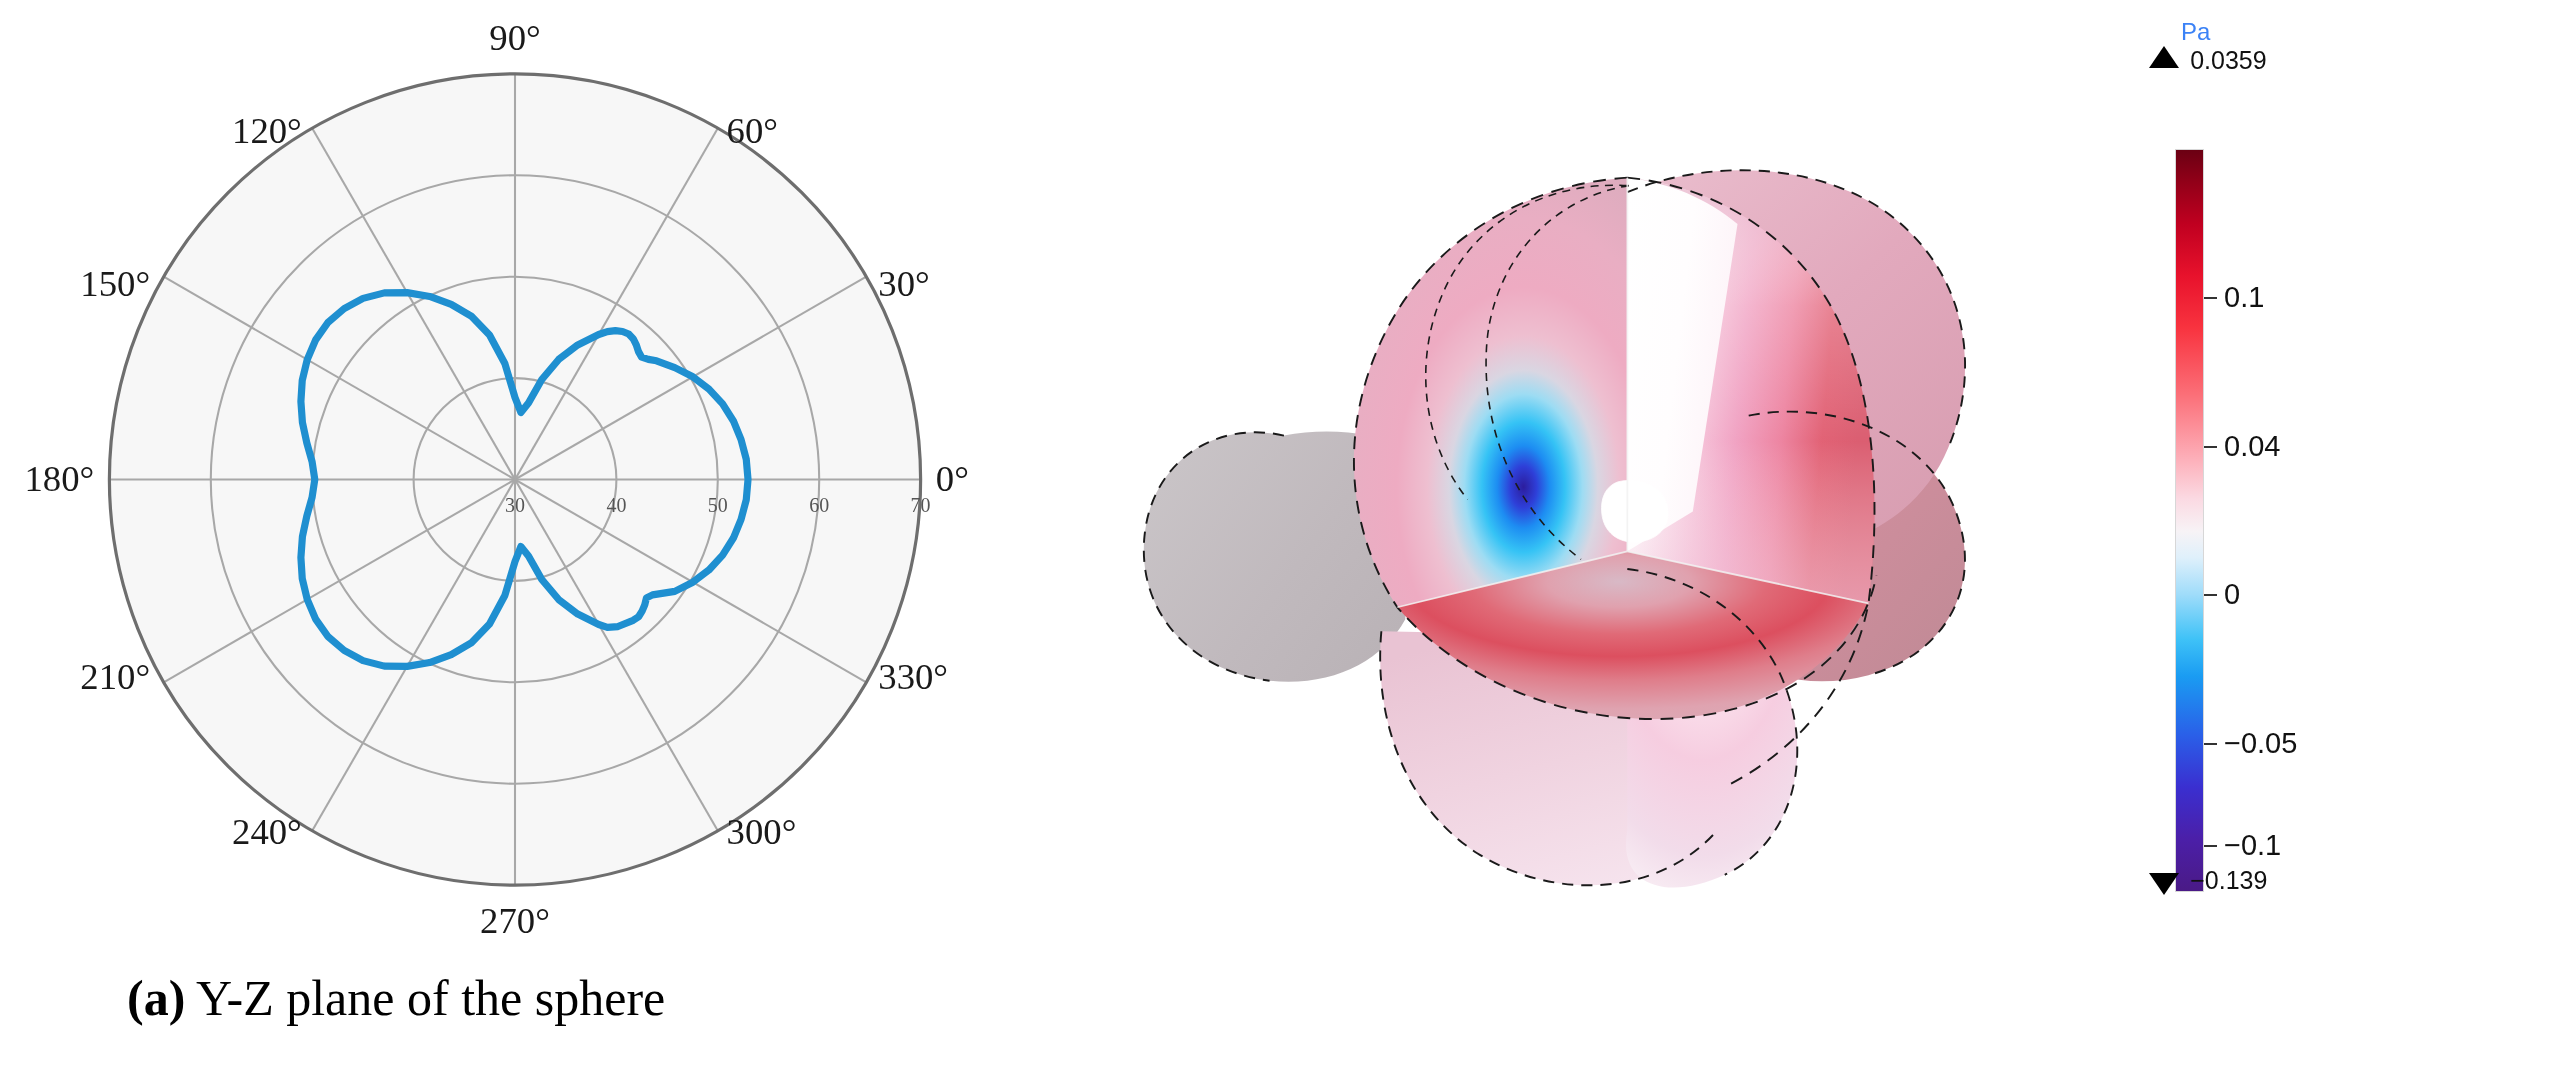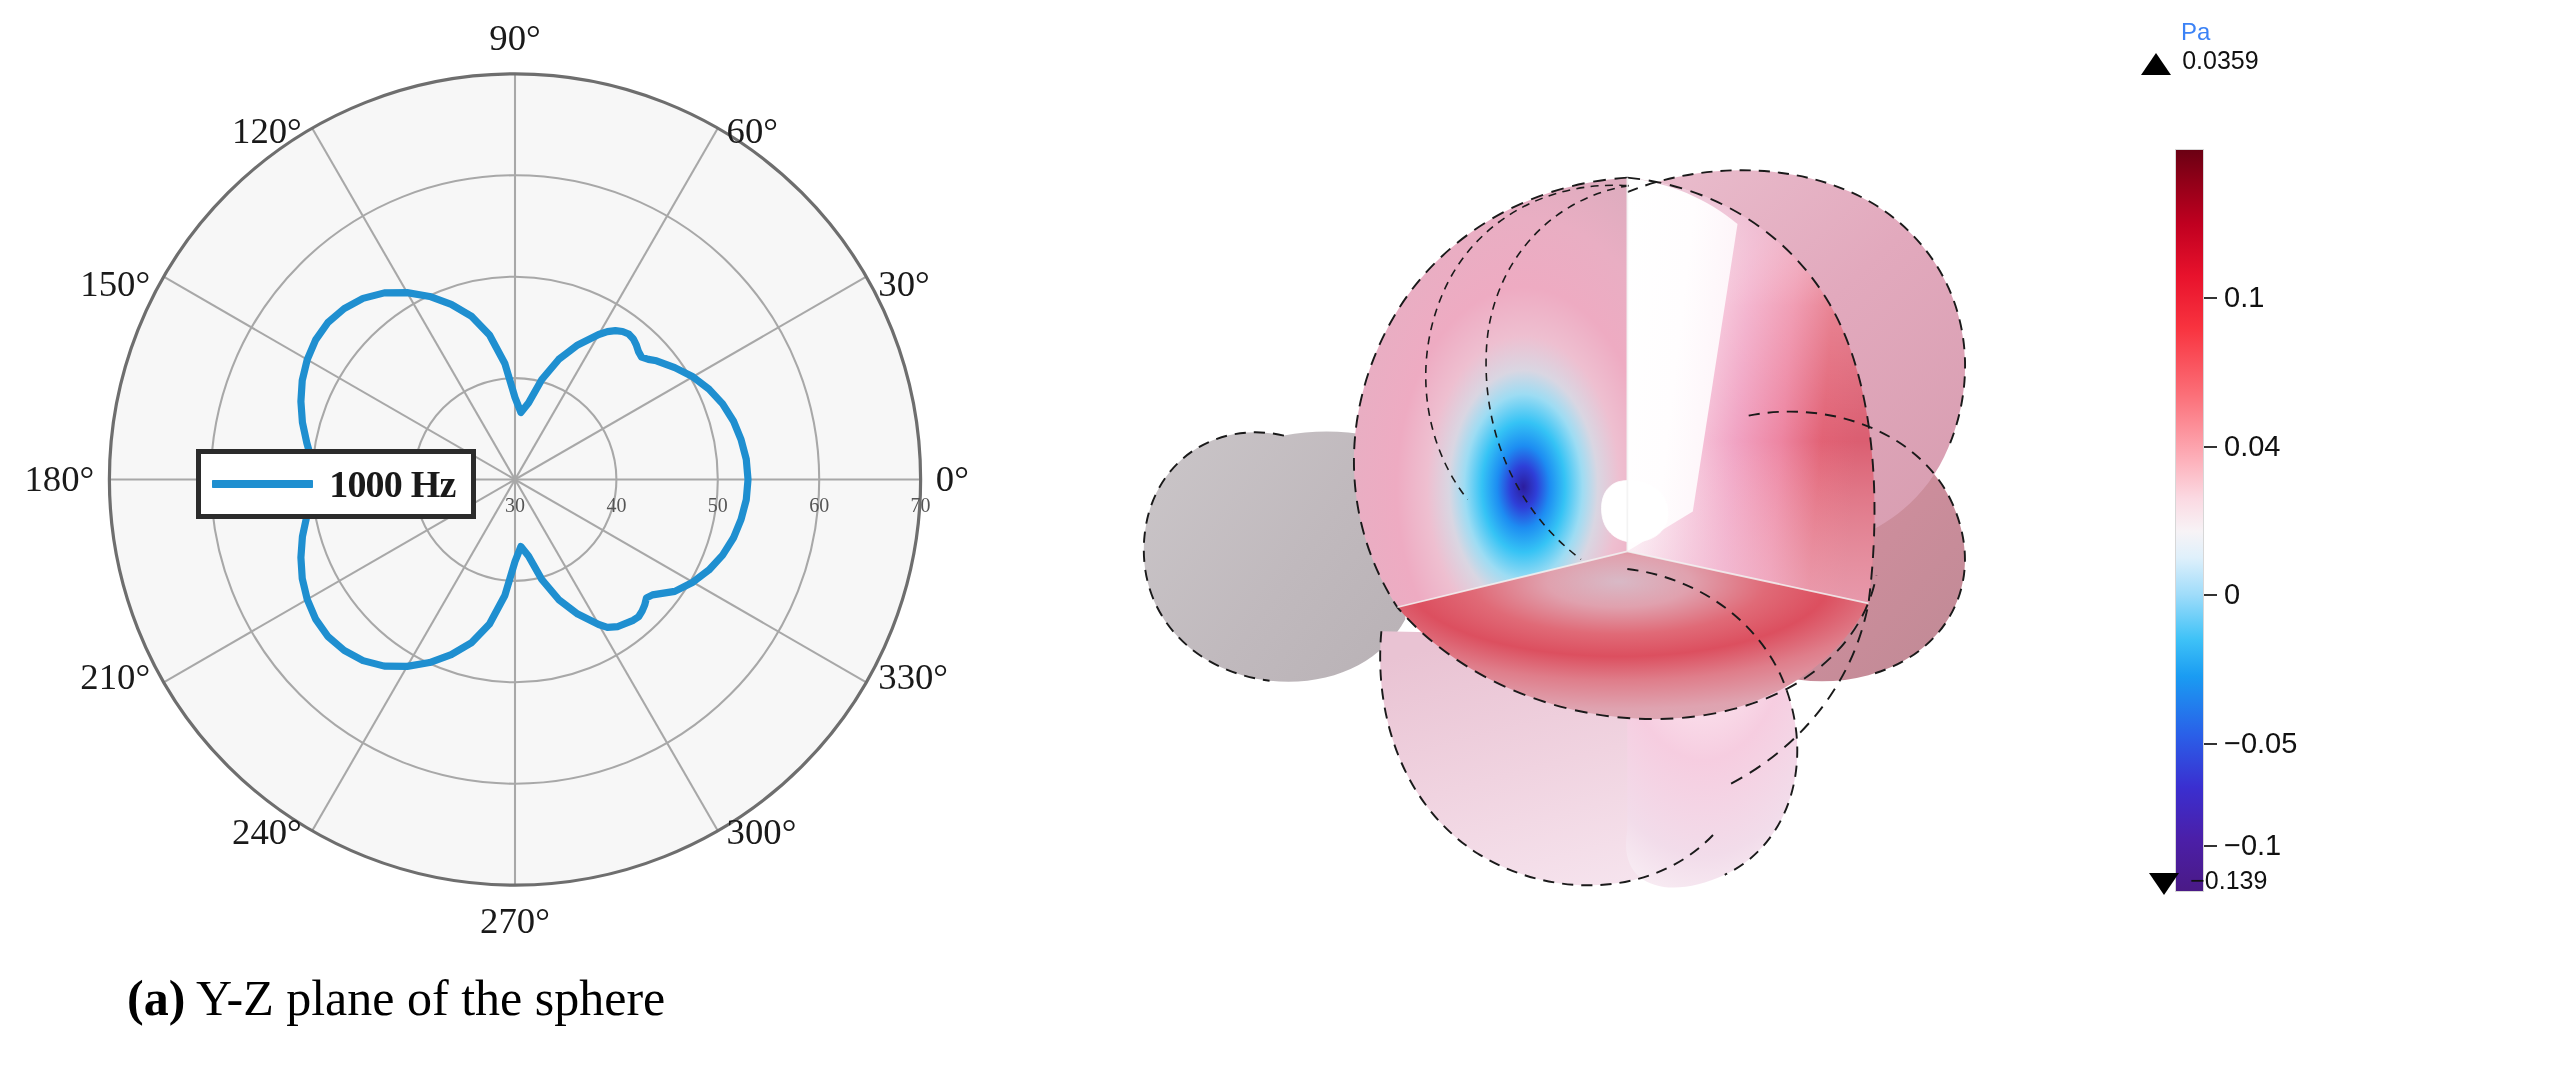--- a/index.html
+++ b/index.html
@@ -23,21 +23,21 @@
       white-space:nowrap;line-height:1;}
 
   
   #panel-b{position:absolute;left:1030px;top:0;width:1110px;height:959px;}
   #sphere-svg{position:absolute;left:0;top:0;}
 
   
   #colorbar-group{position:absolute;left:2141px;top:0;width:343px;height:959px;}
   #cb-unit{position:absolute;left:40px;top:17.6px;font-family:"Liberation Sans",sans-serif;
       font-size:24px;color:#3b82f6;}
-  #cb-max-row{position:absolute;left:0;top:46px;display:flex;align-items:flex-end;}
+  #cb-max-row{position:absolute;left:8px;top:46px;display:flex;align-items:flex-start;}
   #cb-min-row{position:absolute;left:8px;top:866px;display:flex;align-items:flex-end;}
   .cb-arrow-up{width:0;height:0;border-left:15px solid transparent;
       border-right:15px solid transparent;border-bottom:22.4px solid #000;}
   .cb-arrow-down{width:0;height:0;border-left:15px solid transparent;
       border-right:15px solid transparent;border-top:22.4px solid #000;}
   .cb-extreme-label{margin-left:11.2px;font-family:"Liberation Sans",sans-serif;
       font-size:25px;color:#111;white-space:nowrap;}
   #cb-bar{position:absolute;left:34px;top:149px;width:29px;height:743px;
       border:0.8px solid #d7d7d7;box-sizing:border-box;
       background:linear-gradient(to bottom,
@@ -120,24 +120,20 @@
 
       <g>
         <text class="rad-label" x="645" y="641" text-anchor="middle">30</text>
         <text class="rad-label" x="772" y="641" text-anchor="middle">40</text>
         <text class="rad-label" x="899" y="641" text-anchor="middle">50</text>
         <text class="rad-label" x="1026" y="641" text-anchor="middle">60</text>
         <text class="rad-label" x="1153" y="641" text-anchor="middle">70</text>
       </g>
     </svg>
 
-    <div id="legend-box">
-      <div id="legend-line"></div>
-      <div id="legend-text">1000 Hz</div>
-    </div>
   </div>
 
   <div id="panel-b">
     <svg id="sphere-svg" width="1110" height="959" viewBox="0 0 1390 1200">
       <defs>
 
         <linearGradient id="gBackLeft" x1="0" y1="0.2" x2="1" y2="0.9">
           <stop offset="0%" stop-color="#c9c4c7"></stop>
           <stop offset="55%" stop-color="#c0b9bd"></stop>
           <stop offset="100%" stop-color="#b9b2b6"></stop>

